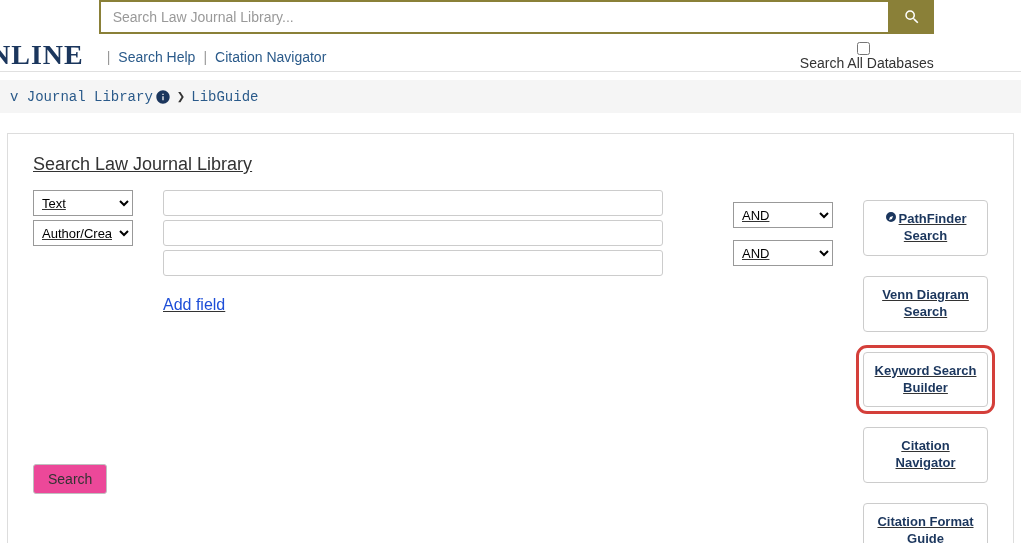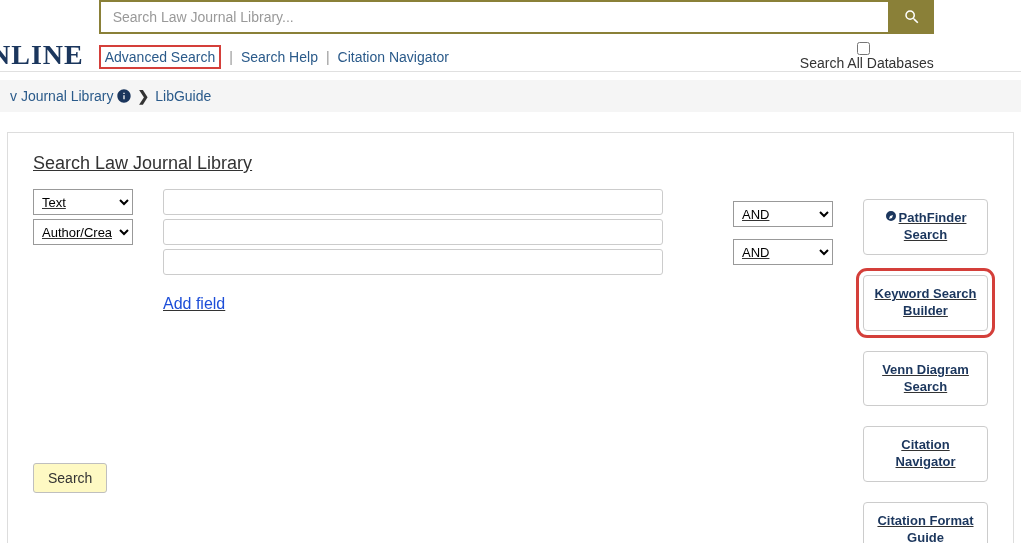--- a/index.html
+++ b/index.html
@@ -14,21 +14,21 @@
     .search-btn { width: 44px; height: 34px; background: #8a8038; border: none; cursor: pointer; display: flex; align-items: center; justify-content: center; }
     .search-btn svg { fill: #fff; width: 18px; height: 18px; }
     .search-links { margin-top: 8px; font-size: 14px; display: flex; align-items: center; justify-content: space-between; width: 835px; }
     .links-left { display: flex; align-items: center; }
     .adv-link { color: #2a5a8a; padding: 2px 4px; border: 2px solid #d43f3a; text-decoration: none; display: inline-block; }
     .help-link, .nav-link { color: #2a5a8a; text-decoration: none; }
     .divider { color: #999; margin: 0 8px; }
     .search-all { display: flex; align-items: center; color: #333; font-size: 14px; flex-direction: column; }
     .search-all input { margin-right: 6px; }
     
-    .breadcrumb { background: #f5f5f5; padding: 8px 10px; font-size: 14px; color: #2a5a8a; display: flex; align-items: center; margin-top: 8px;}
+    .breadcrumb { background: #f5f5f5; padding: 8px 10px; font-size: 14px; color: #2a5a8a; display: flex; align-items: center; margin-top: 8px; font-family: Liberation Mono, monospace;}
     .breadcrumb .bc-item { color: #2a5a8a; }
     .breadcrumb .info-icon { display: inline-flex; align-items: center; justify-content: center; width: 16px; height: 16px;  color: #1b365d; font-weight: bold; margin-left: 2px; }
     .breadcrumb .info-icon svg{fill:#1b365d;}
     .breadcrumb .chevron { margin: 0 6px; color: #333; font-weight: bold; }
     
     .main-panel { border: 1px solid #ddd; margin: 20px 7px 7px 7px; padding: 20px 25px; text-decoration: underline; }
     .panel-title { font-size: 18px; color: #333; font-weight: 500; margin-bottom: 15px; }
     .form-area { display: flex; gap: 30px; }
     .form-rows-container { flex: 1; }
     .form-rows { display: flex; gap: 30px; }
@@ -38,39 +38,38 @@
     .field-select { width: 100%; height: 26px; border: 1px solid #999; background: #fff; font-size: 13px; padding: 0 4px; }
     .text-input { width: 100%; max-width:500px; height: 26px; border: 1px solid #ccc; border-radius: 3px; padding: 0 8px; }
     .add-field { color: #1d4ed8; font-size: 16px; margin-top: 16px; cursor: pointer; text-decoration: none; display: inline-block; }
     
     .side-buttons { width: 125px; display: flex; flex-direction: column; gap: 10px; }
     .side-btn { border: 1px solid #ccc; border-radius: 4px; background: #fff; padding: 10px 6px; text-align: center; font-size: 13px; font-weight: 700; color: #1b365d; cursor: pointer; line-height: 1.3; margin-top: 10px; }
     .side-btn.highlighted { outline: 3px solid #d43f3a; outline-offset: 4px;}
     .side-btn .pf-icon{display:inline-block;vertical-align:middle;margin-right:2px;}
     
     .search-submit { margin-top: 150px; }
-    .submit-btn { background: #fef9c3; border: 1px solid #bfbfbf; border-radius: 3px; padding: 6px 14px; font-size: 14px; cursor: pointer; color: #333; }
+    .submit-btn { background: #ec4899; border: 1px solid #bfbfbf; border-radius: 3px; padding: 6px 14px; font-size: 14px; cursor: pointer; color: #333; }
   </style>
 </head>
 <body>
 
 <div class="top-bar">
   <div class="logo">NLINE</div>
   <div class="search-area">
     <div class="search-row">
       <input type="text" class="search-input" placeholder="Search Law Journal Library..." style="">
       <button class="search-btn">
         <svg viewBox="0 0 24 24">
             <path d="M15.5 14h-.79l-.28-.27A6.471 6.471 0 0016 9.5 6.5 6.5 0 109.5 16c1.61 0 3.09-.59 4.23-1.57l.27.28v.79l5 4.99L20.49 19l-4.99-5zm-6 0C7.01 14 5 11.99 5 9.5S7.01 5 9.5 5 14 7.01 14 9.5 11.99 14 9.5 14z"></path>
           </svg>
       </button>
     </div>
     <div class="search-links">
       <div class="links-left">
-        <a href="#" class="adv-link">Advanced Search</a>
         <span class="divider">|</span>
         <a href="#" class="help-link">Search Help</a>
         <span class="divider">|</span>
         <a href="#" class="nav-link">Citation Navigator</a>
       </div>
       <label class="search-all">
         <input type="checkbox" style="">
         <span>Search All Databases</span>
       </label>
     </div>
@@ -113,19 +112,19 @@
       </div>
     </div>
     <div class="side-buttons">
       <button class="side-btn">
         <span class="pf-icon">
           <svg viewBox="0 0 24 24" width="12" height="12" fill="#1b365d">
               <path d="M12 2a10 10 0 100 20 10 10 0 000-20zm2 14l-6 2 2-6 6-2-2 6z"></path>
             </svg>
         </span><span>PathFinder Search</span>
       </button>
+      <button class="side-btn">Venn Diagram Search</button>
       <button class="side-btn highlighted">Keyword Search Builder</button>
-      <button class="side-btn">Venn Diagram Search</button>
       <button class="side-btn">Citation Navigator</button>
       <button class="side-btn">Citation Format Guide</button>
     </div>
   </div>
 </div>
 
 </body></html>

